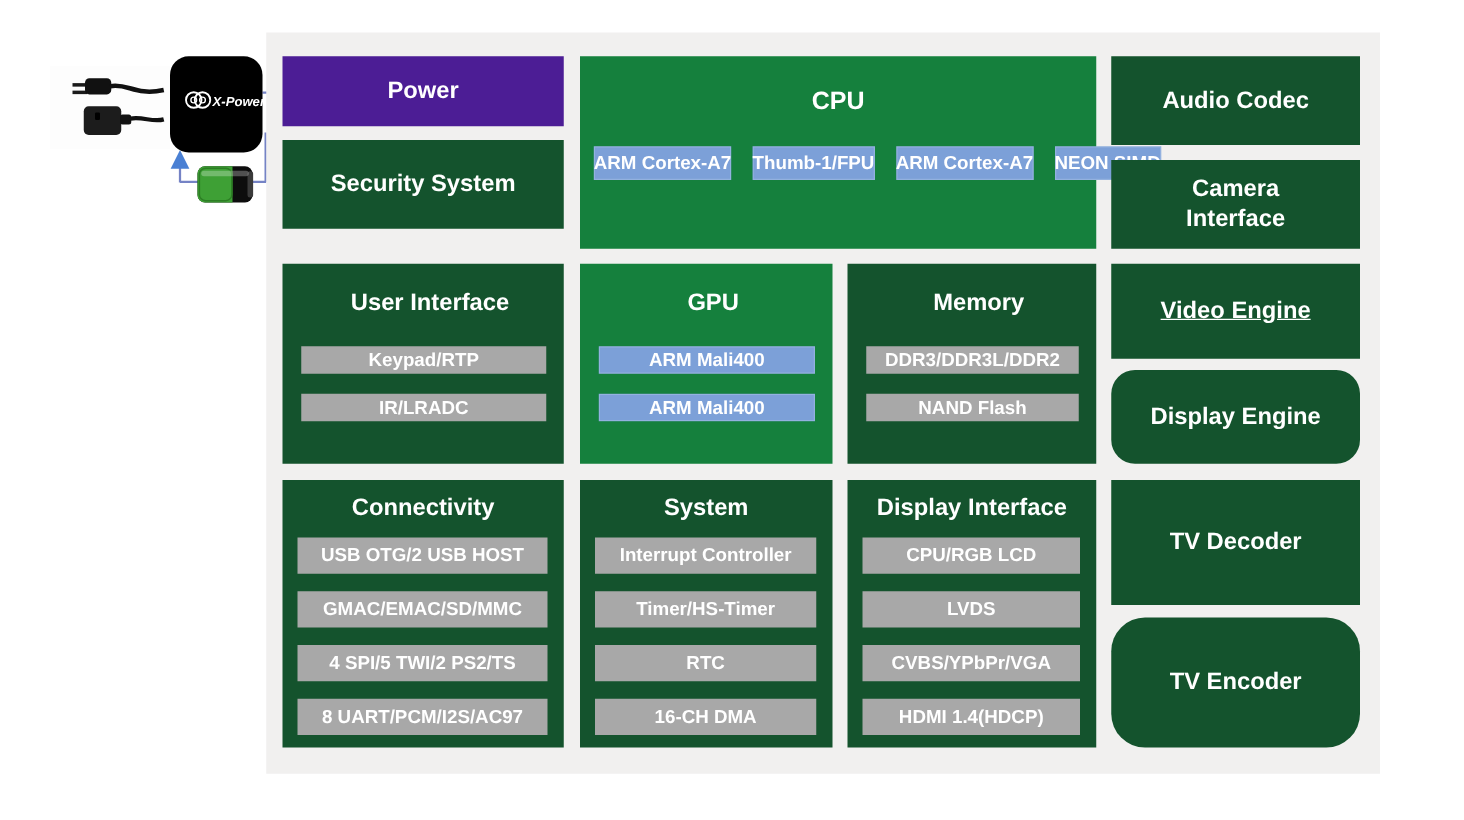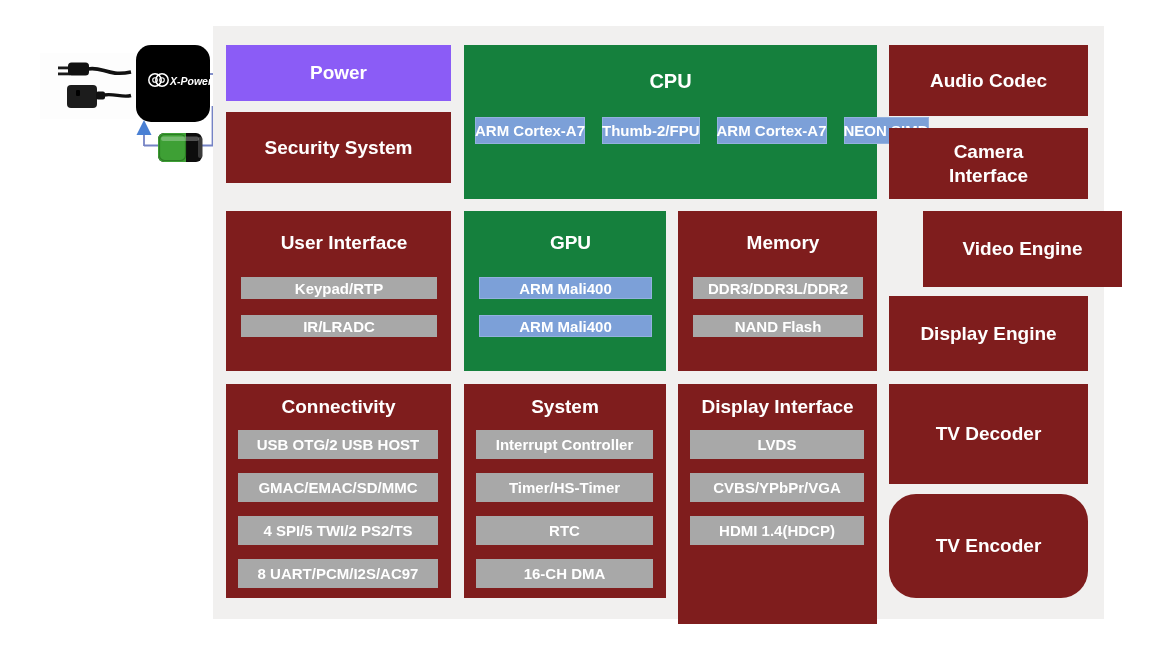--- a/index.html
+++ b/index.html
@@ -2,22 +2,22 @@
 <html><head>
 <meta charset="utf-8">
 <style>
   html,body{margin:0;padding:0;background:#ffffff;}
   body{width:1171px;height:656px;position:relative;overflow:hidden;
        font-family:"Liberation Sans", sans-serif;}
   .stage{position:absolute;inset:0;}
   .panel{position:absolute;left:213px;top:26px;width:891px;height:593px;
          background:#f1f0ef;}
   .block{position:absolute;box-sizing:border-box;color:#ffffff;font-weight:bold;}
-  .dark{background:#7f1d1d;}
-  .black{background:#8b5cf6;}
+  .dark{background:#14532d;}
+  .black{background:#4c1d95;}
   .blue{background:#15803d;}
   .center{display:flex;align-items:center;justify-content:center;text-align:center;}
   .title-lg{font-size:19px;line-height:1.25;}
   
   .cpu-title{height:72px;display:flex;align-items:center;justify-content:center;
              font-size:20px;}
   .cpu-chips{display:grid;grid-template-columns:1fr 1fr 1fr 1fr;column-gap:17px;
              row-gap:15px;padding:0 9px 0 11px;}
   .chip{height:27px;display:flex;align-items:center;justify-content:center;
         font-size:15px;white-space:nowrap;}
@@ -87,21 +87,21 @@
   </div>
 
   <div class="block dark center title-lg" style="left:226px;top:112px;width:225px;height:71px;">
     <span>Security System</span>
   </div>
 
   <div class="block blue" style="left:464px;top:45px;width:413px;height:154px;">
     <div class="cpu-title">CPU</div>
     <div class="cpu-chips">
       <div class="chip lblue">ARM Cortex-A7</div>
-      <div class="chip lblue">Thumb-2/FPU</div>
+      <div class="chip lblue">Thumb-1/FPU</div>
       <div class="chip lblue">ARM Cortex-A7</div>
       <div class="chip lblue">NEON SIMD</div>
     </div>
   </div>
 
   <div class="block dark center title-lg" style="left:889px;top:45px;width:199px;height:71px;">
     <span>Audio Codec</span>
   </div>
 
   <div class="block dark center title-lg" style="left:889px;top:128px;width:199px;height:71px;padding:0 45px;">
@@ -125,25 +125,25 @@
   </div>
 
   <div class="block dark mid" style="left:678px;top:211px;width:199px;height:160px;">
     <div class="block-title">Memory</div>
     <div class="chips">
       <div class="chip gray">DDR3/DDR3L/DDR2</div>
       <div class="chip gray">NAND Flash</div>
     </div>
   </div>
 
-  <div class="block dark center title-lg" style="left:923px;top:211px;width:199px;height:76px;">
+  <div class="block dark center title-lg" style="left:889px;top:211px;width:199px;height:76px;text-decoration:underline;">
     <span>Video Engine</span>
   </div>
 
-  <div class="block dark center title-lg" style="left:889px;top:296px;width:199px;height:75px;">
+  <div class="block dark center title-lg" style="left:889px;top:296px;width:199px;height:75px;border-radius:19px;">
     <span>Display Engine</span>
   </div>
 
   <div class="block dark bot" style="left:226px;top:384px;width:225px;height:214px;">
     <div class="block-title">Connectivity</div>
     <div class="chips">
       <div class="chip gray">USB OTG/2 USB HOST</div>
       <div class="chip gray">GMAC/EMAC/SD/MMC</div>
       <div class="chip gray">4 SPI/5 TWI/2 PS2/TS</div>
       <div class="chip gray">8 UART/PCM/I2S/AC97</div>
@@ -153,23 +153,24 @@
   <div class="block dark bot" style="left:464px;top:384px;width:202px;height:214px;">
     <div class="block-title">System</div>
     <div class="chips">
       <div class="chip gray">Interrupt Controller</div>
       <div class="chip gray">Timer/HS-Timer</div>
       <div class="chip gray">RTC</div>
       <div class="chip gray">16-CH DMA</div>
     </div>
   </div>
 
-  <div class="block dark bot" style="left:678px;top:384px;width:199px;height:240px;">
+  <div class="block dark bot" style="left:678px;top:384px;width:199px;height:214px;">
     <div class="block-title">Display Interface</div>
     <div class="chips">
+      <div class="chip gray">CPU/RGB LCD</div>
       <div class="chip gray">LVDS</div>
       <div class="chip gray">CVBS/YPbPr/VGA</div>
       <div class="chip gray">HDMI 1.4(HDCP)</div>
     </div>
   </div>
 
   <div class="block dark center title-lg" style="left:889px;top:384px;width:199px;height:100px;">
     <span>TV Decoder</span>
   </div>
 

